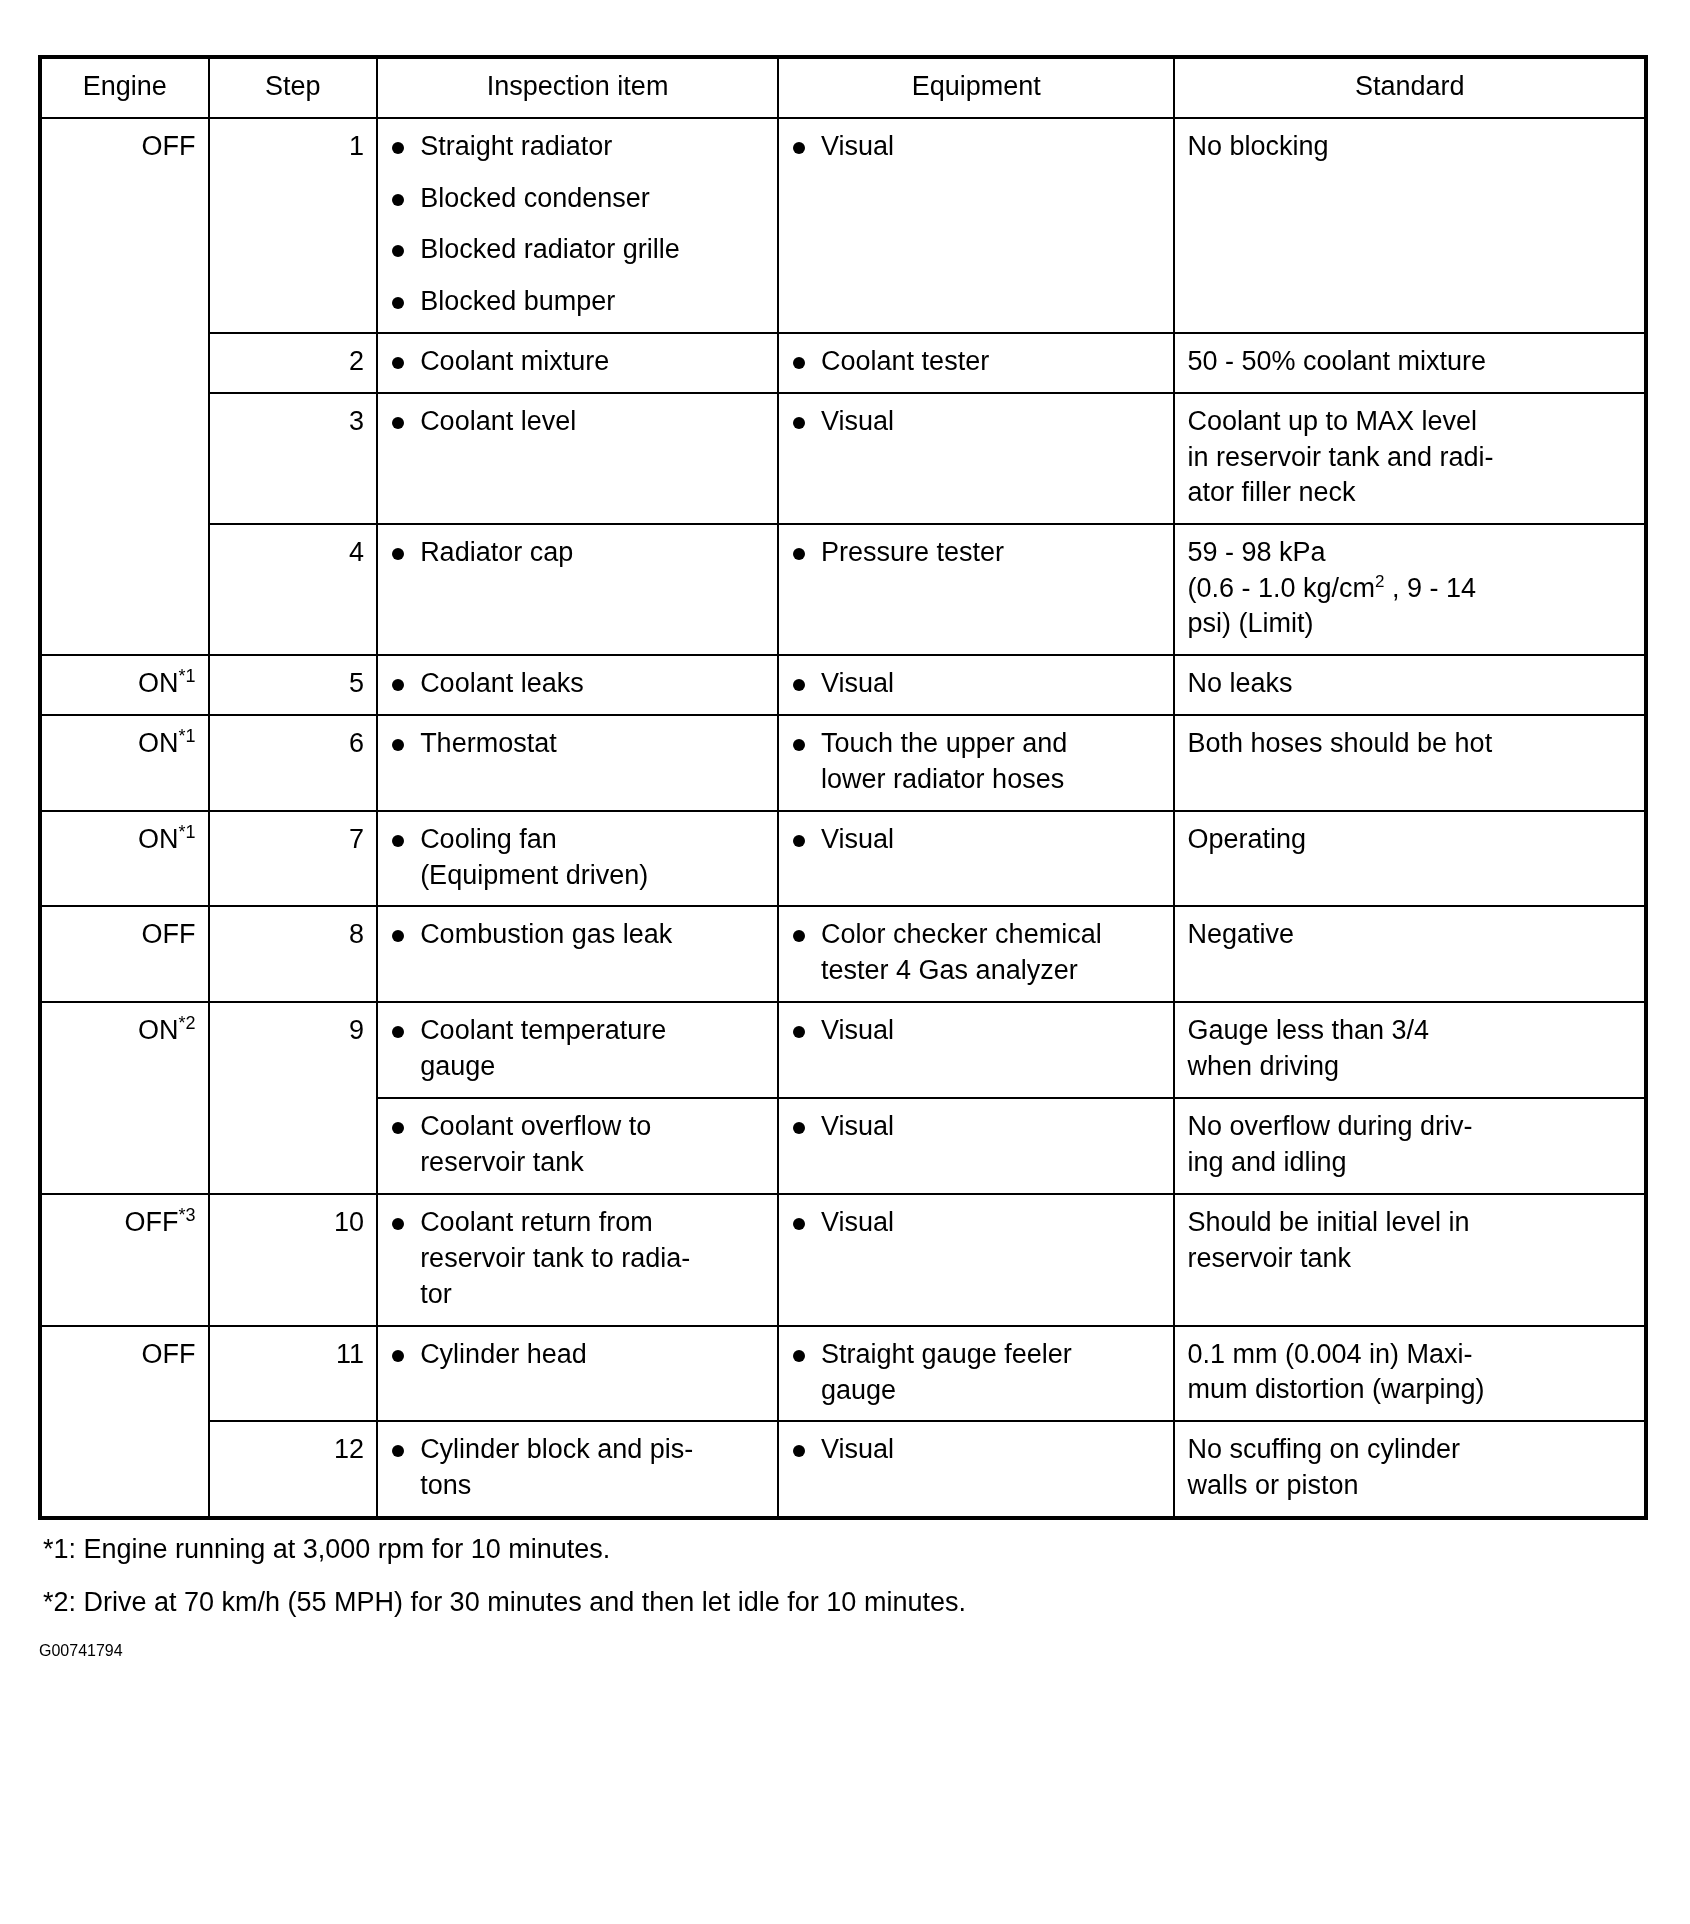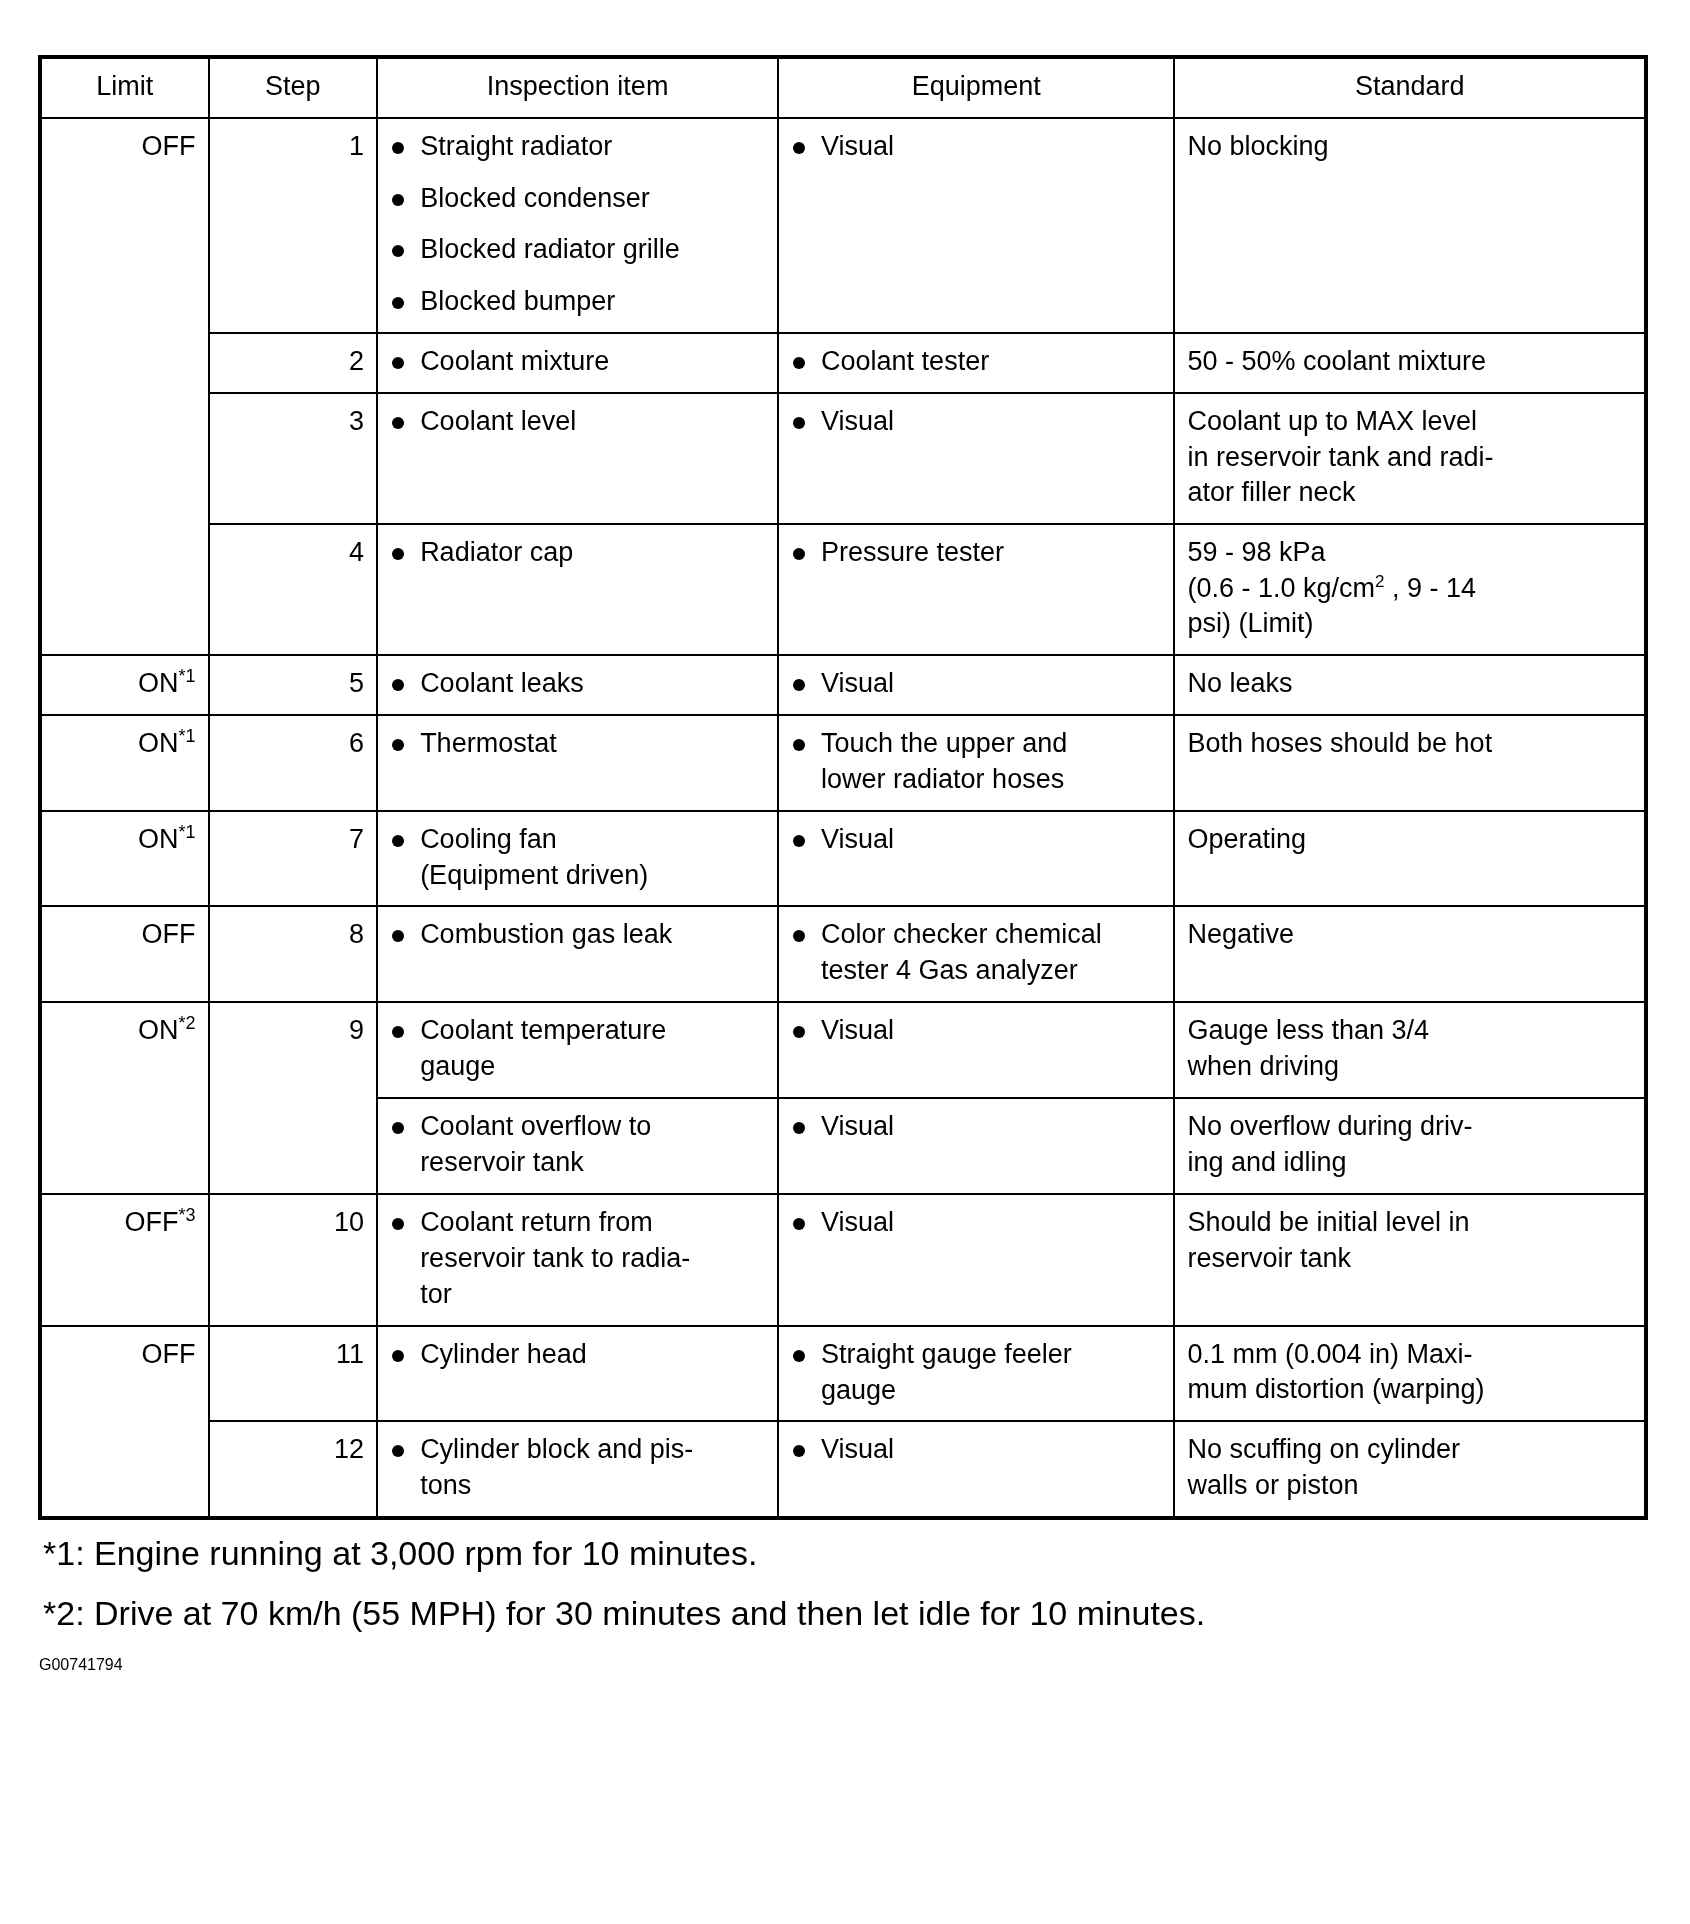--- a/index.html
+++ b/index.html
@@ -97,21 +97,21 @@
     border-radius: 50%;
   }
 
   .std-line { display: block; }
 
   .footnotes {
     margin-top: 16px;
     margin-left: 8px;
   }
   .footnotes .fn {
-    font-size: 34px;
+    font-size: 27px;
     line-height: 1.0;
     margin-bottom: 26px;
     white-space: nowrap;
   }
   .doc-id {
     margin-top: 20px;
     margin-left: 4px;
     font-size: 16px;
   }
 </style>
@@ -123,21 +123,21 @@
   <table class="inspection-table">
     <colgroup>
       <col class="c-engine">
         <col class="c-step">
         <col class="c-item">
         <col class="c-equip">
         <col class="c-std">
     </colgroup>
     <thead>
       <tr>
-        <th>Limit</th>
+        <th>Engine</th>
         <th>Step</th>
         <th>Inspection item</th>
         <th>Equipment</th>
         <th>Standard</th>
       </tr>
     </thead>
     <tbody>
         <tr style="height: 172px;">
           <td class="col-engine" rowspan="4"><span>OFF</span></td>
           <td class="col-step" rowspan="1">1</td>

